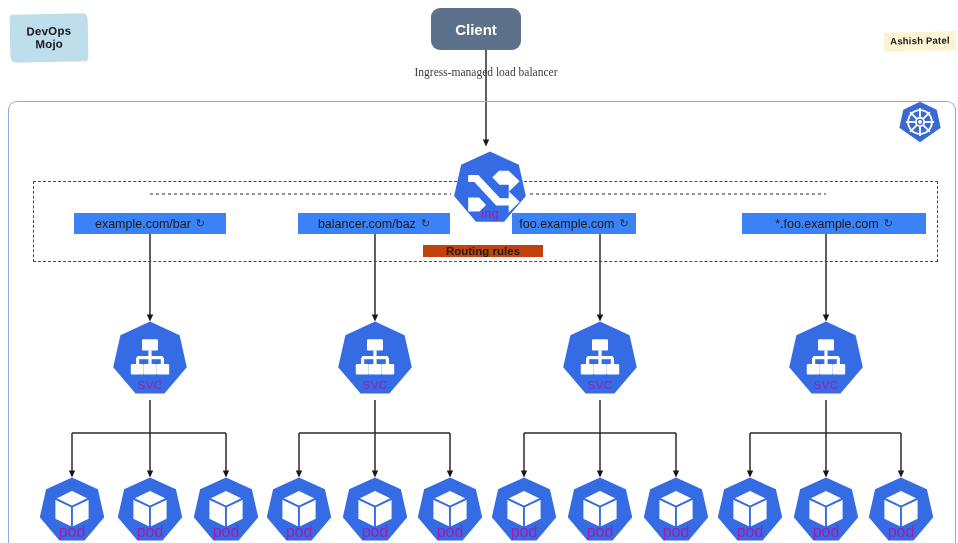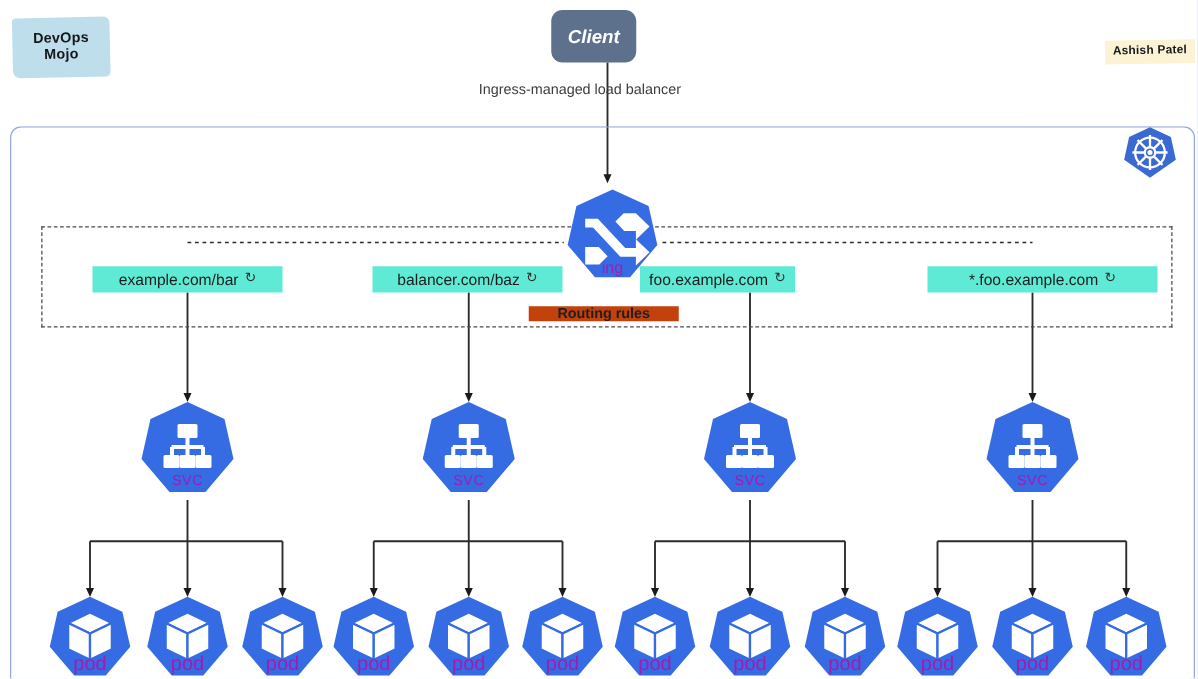--- a/index.html
+++ b/index.html
@@ -45,38 +45,39 @@
   #note-author {
     left: 884px; top: 32px;
     width: 72px; height: 19px;
     background: #fbf3d3;
     font-size: 9.5px;
     transform: rotate(-1deg);
   }
 
   
   #client-box {
-    left: 441px; top: 8px;
-    width: 68px; height: 42px;
+    left: 431px; top: 8px;
+    width: 90px; height: 42px;
     background: #5d718d;
     border-radius: 9px;
     display: flex;
     align-items: center;
     justify-content: center;
     color: #ffffff;
     font-size: 15px;
     font-weight: bold;
-    font-style: italic;
   }
   #lb-label {
     left: 383px; top: 66px;
     width: 206px;
+    text-align: center;
     font-size: 11.5px;
     color: #3c3c3c;
     white-space: nowrap;
+    font-family: Liberation Serif, serif;
   }
 
   
   #cluster-box {
     left: 8px; top: 101px;
     width: 948px; height: 442px;
     border: 1.6px solid #93a8dd;
     border-bottom: none;
     border-radius: 9px 9px 0 0;
     box-sizing: border-box;
@@ -100,21 +101,21 @@
     background: #c2410c;
     padding: 0 4px;
     box-sizing: border-box;
   }
 
   
   .rule-chip {
     position: absolute;
     top: 213px;
     height: 21px;
-    background: #5eead4;
+    background: #3b82f6;
     display: flex;
     align-items: center;
     justify-content: center;
     gap: 5px;
     font-size: 12.5px;
     color: #1c1c1c;
     white-space: nowrap;
     padding: 0 10px;
     box-sizing: border-box;
   }

